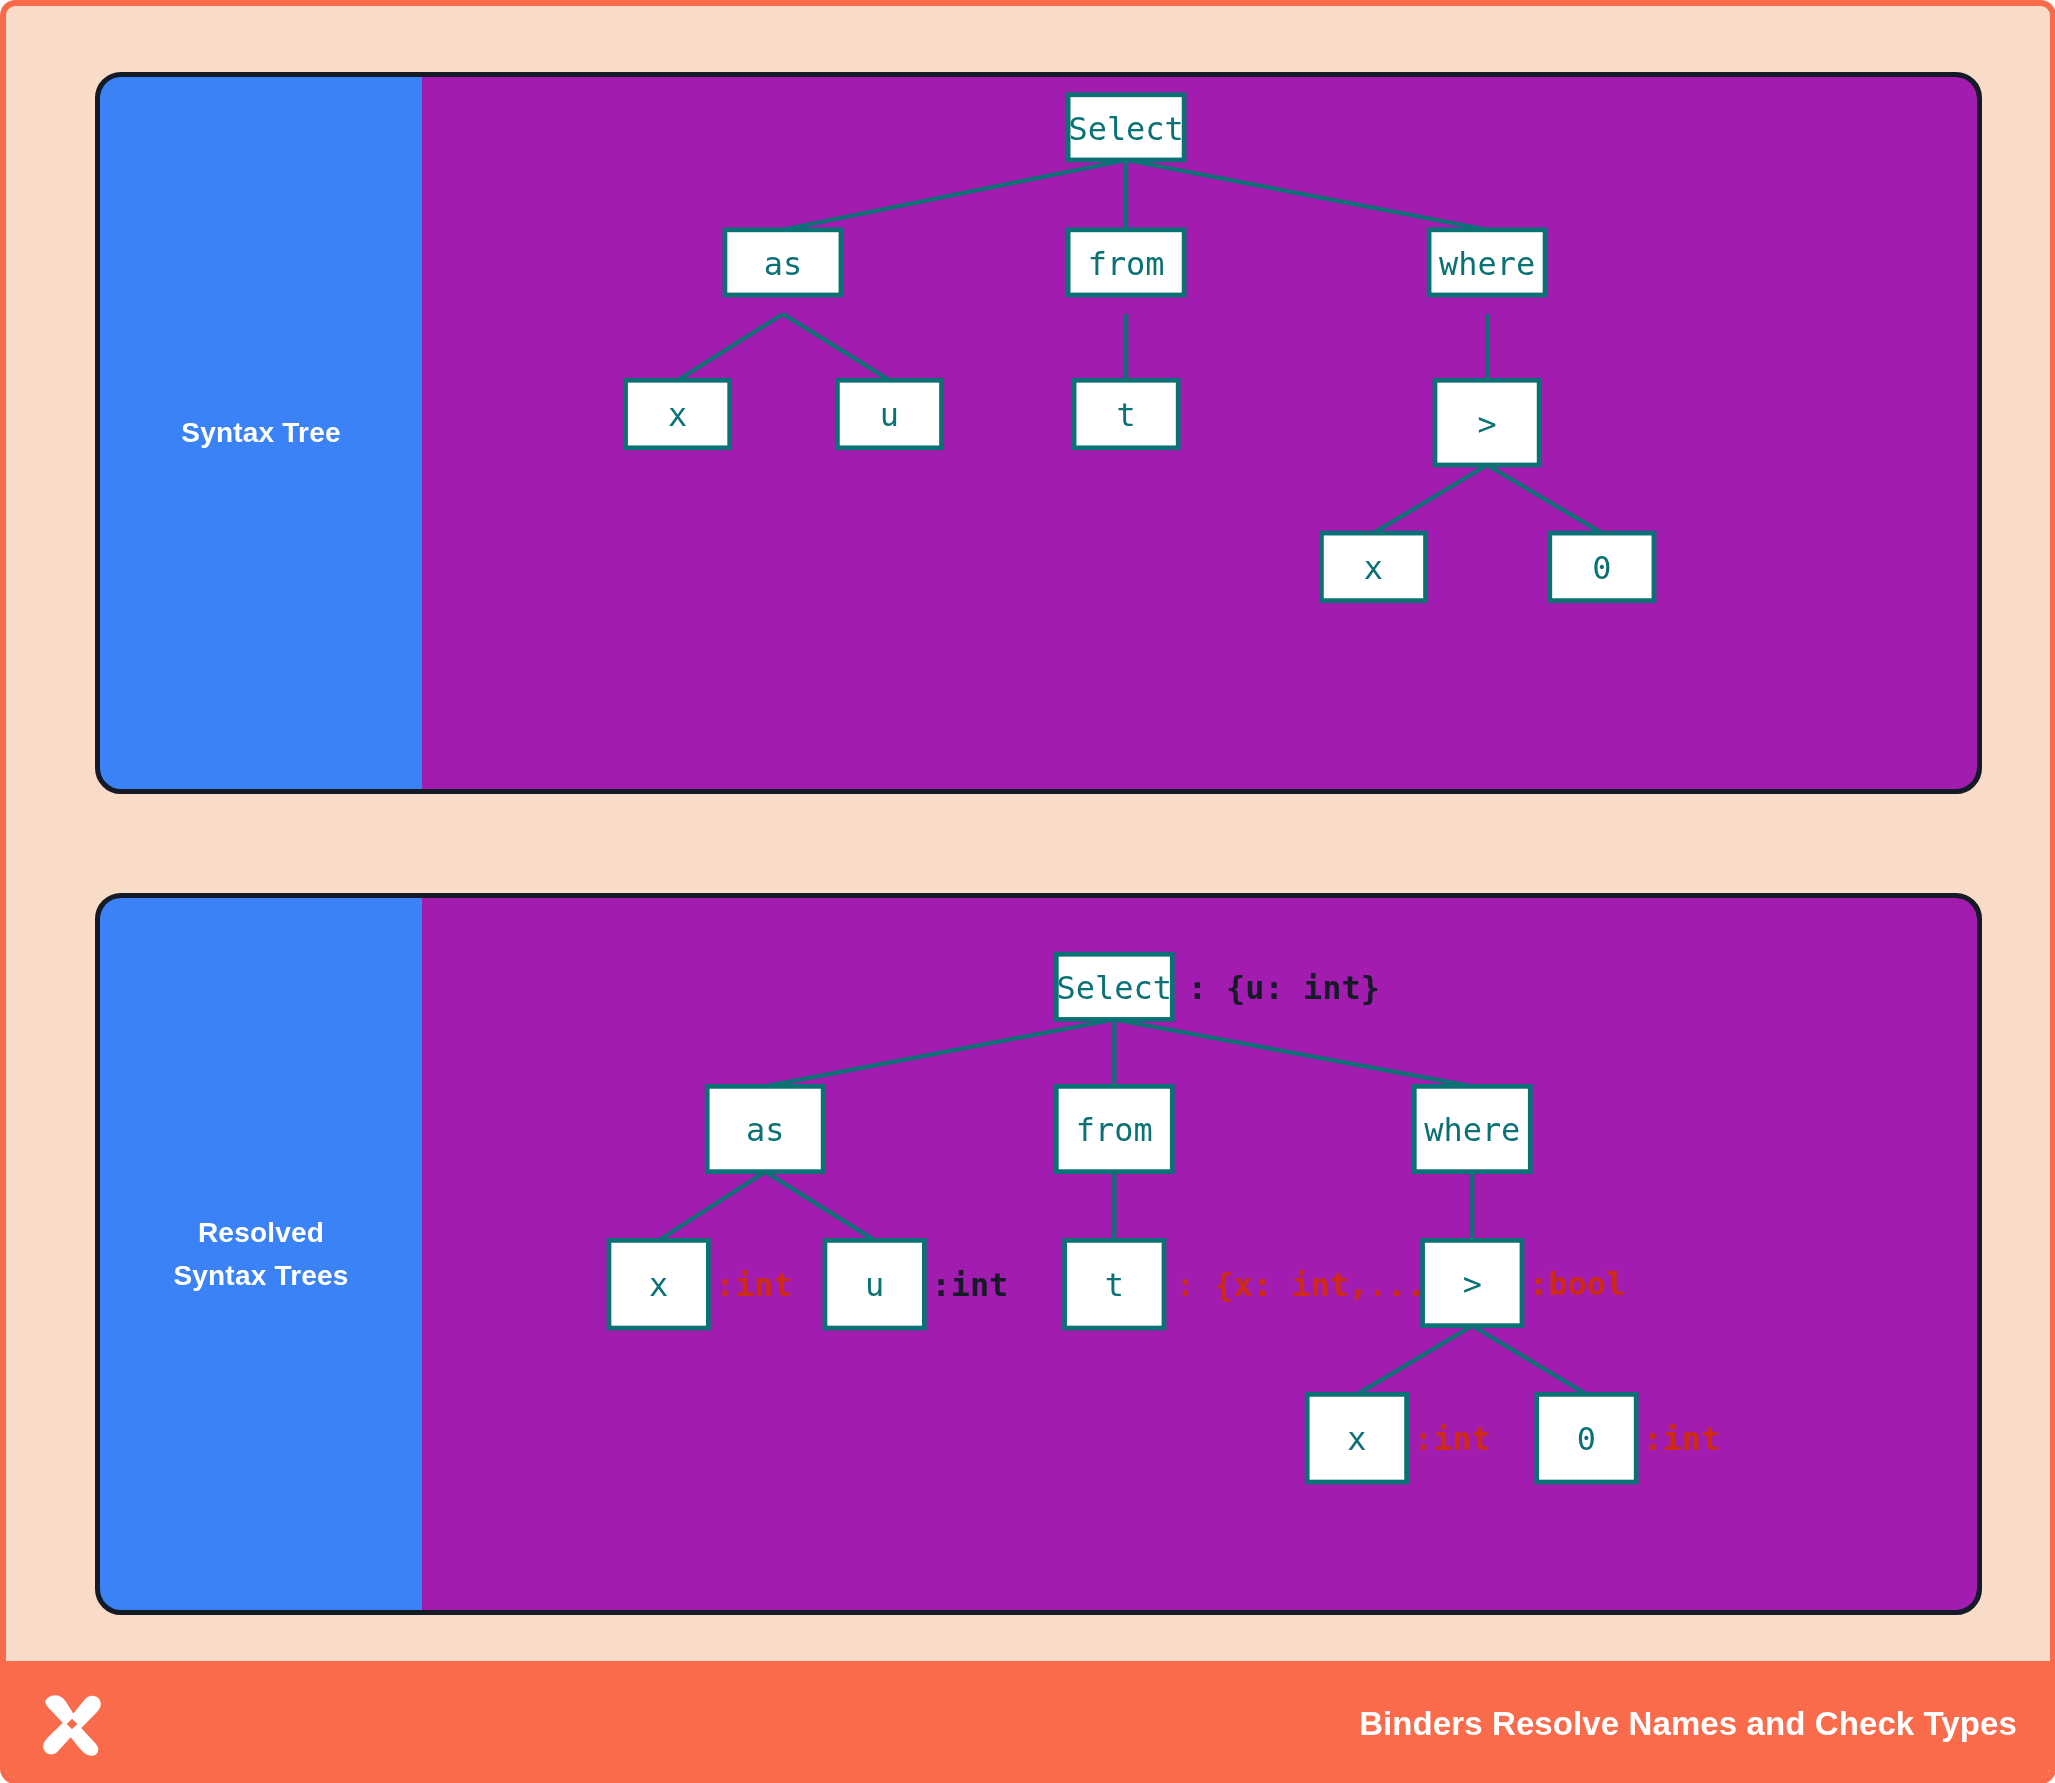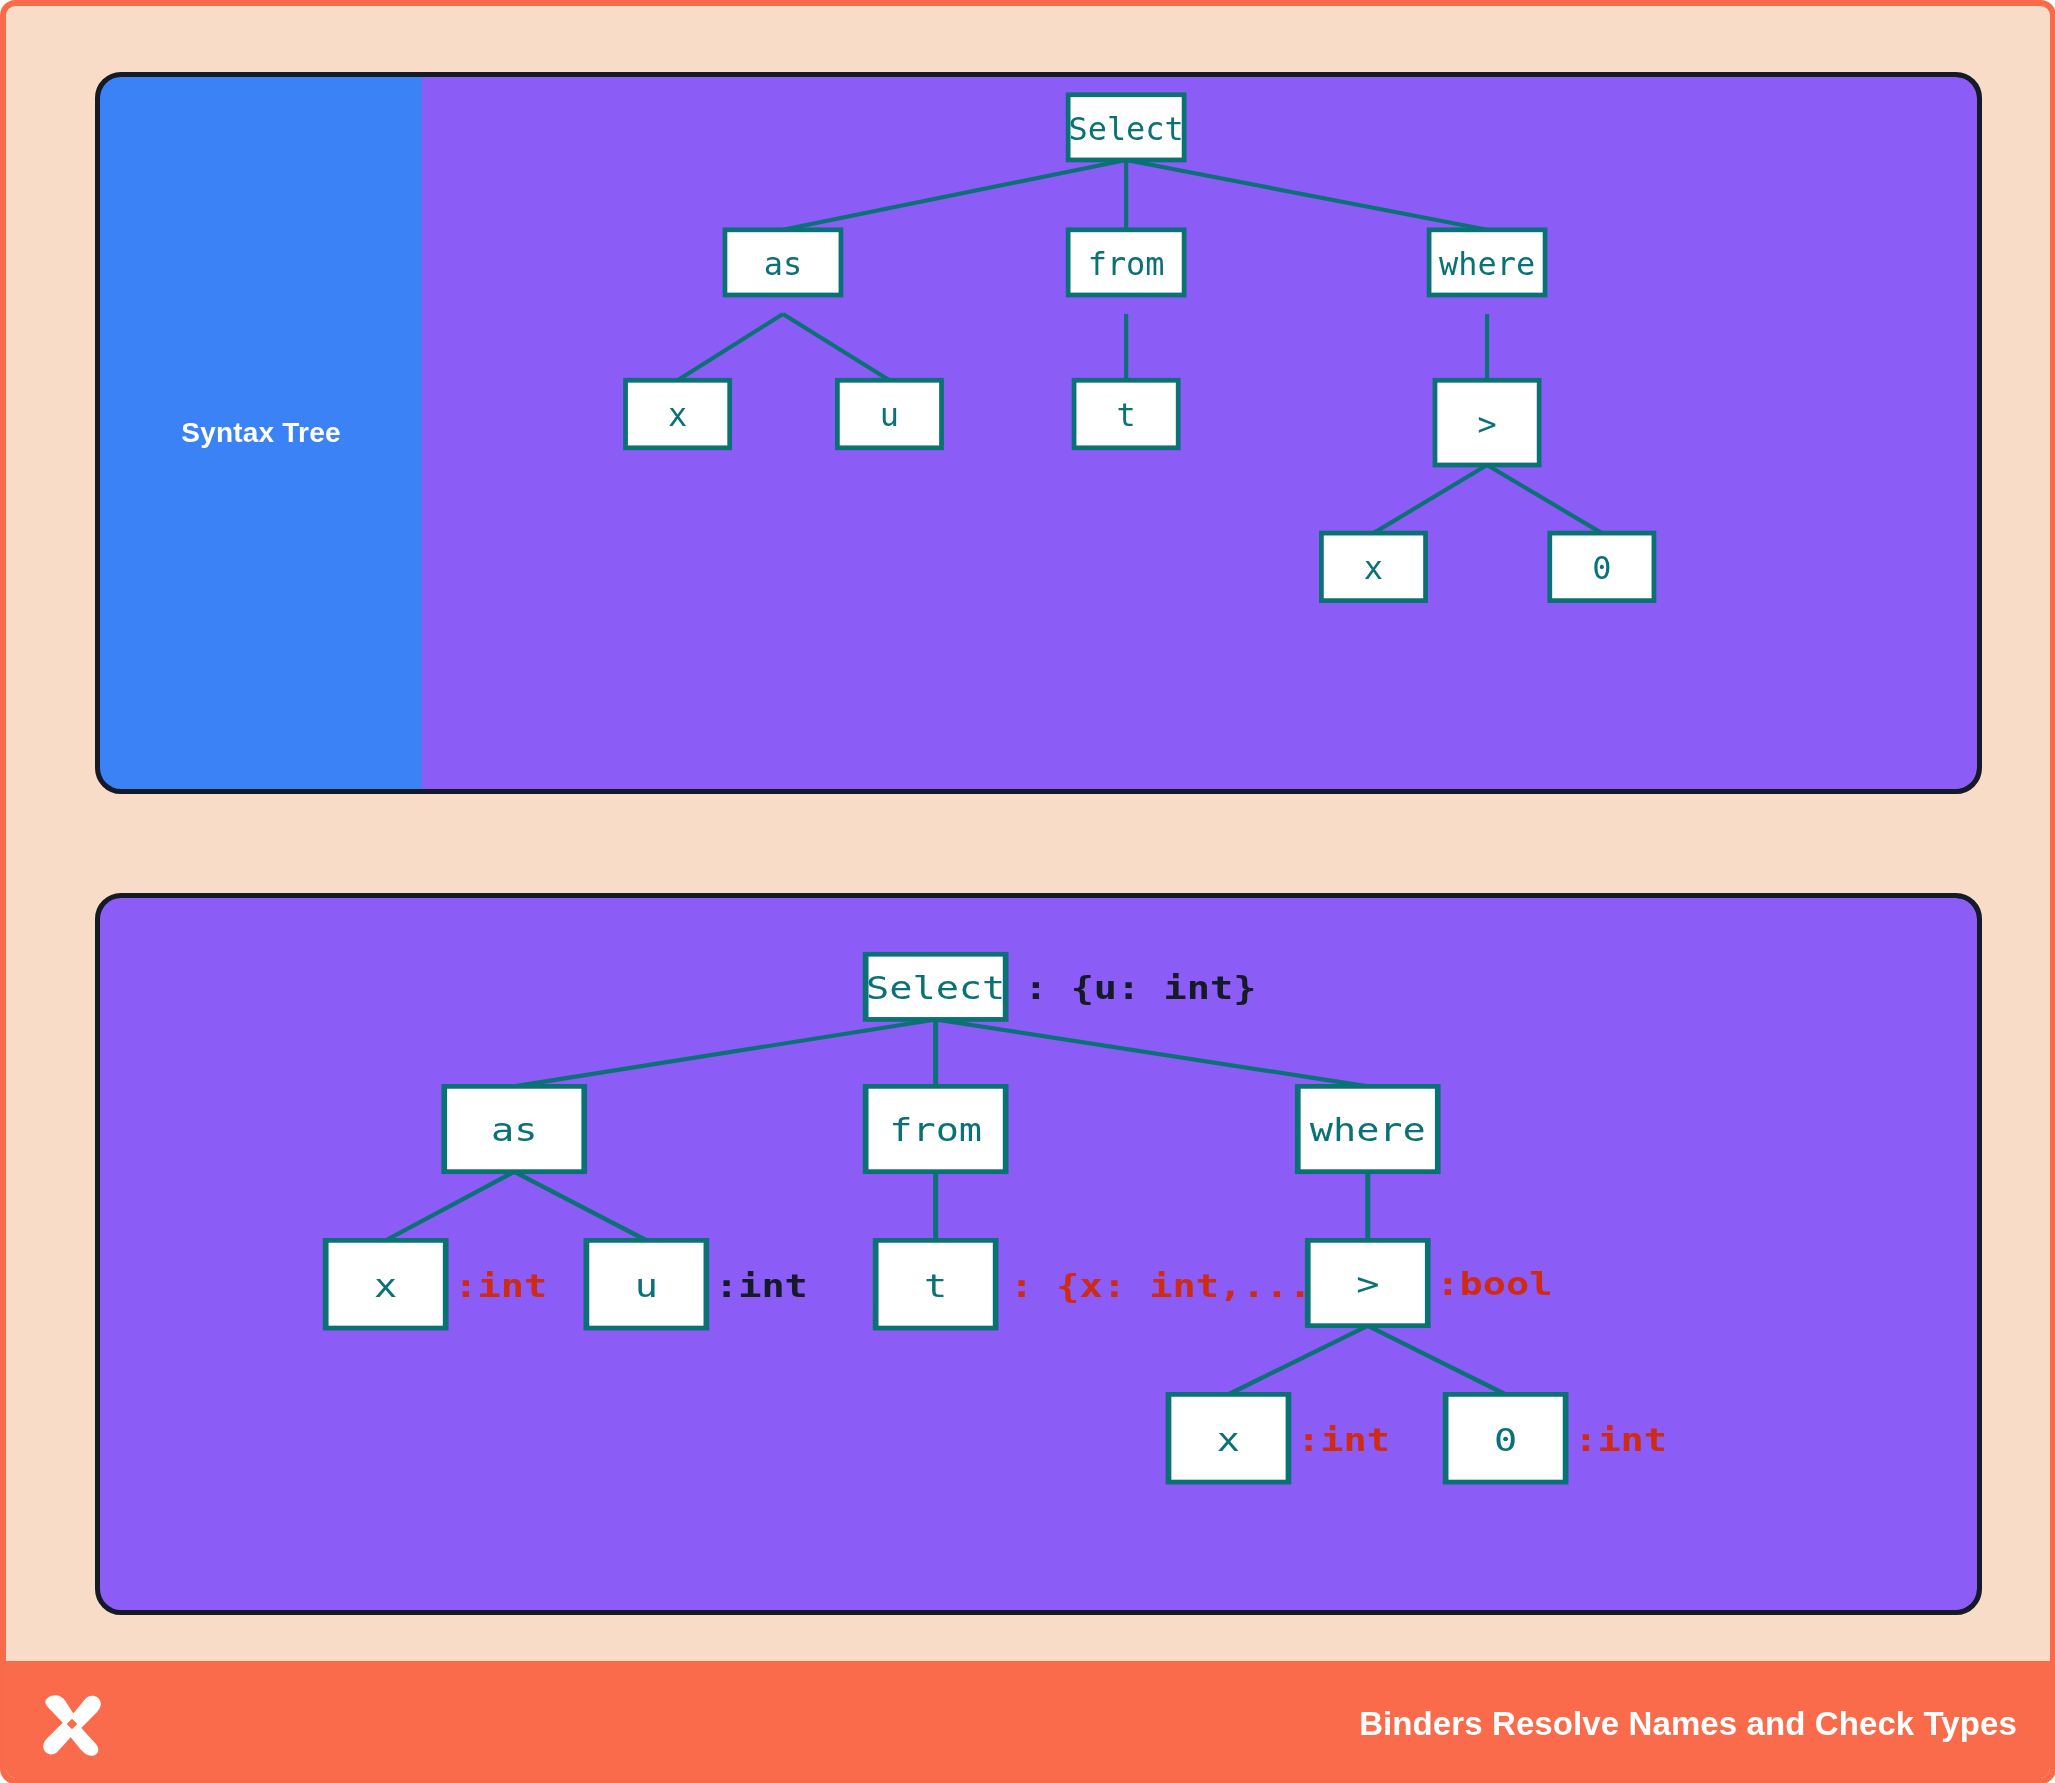--- a/index.html
+++ b/index.html
@@ -43,21 +43,21 @@
     text-align: center;
     font-size: 28px;
     font-weight: bold;
     line-height: 1.55;
     letter-spacing: 0.2px;
     box-sizing: border-box;
   }
   .panel-canvas {
     position: relative;
     flex: 1 1 auto;
-    background: #8b5cf6;
+    background: #a21caf;
     border-top-right-radius: 21px;
     border-bottom-right-radius: 21px;
     overflow: hidden;
   }
 
   
   .tree-svg {
     position: absolute;
     left: 0; top: 0;
     width: 100%;
@@ -202,20 +202,26 @@
         <g>
           <rect class="node-box" x="1906" y="770" width="176" height="114"></rect>
           <text class="node-text" x="1994" y="829">0</text>
         </g>
       </svg>
     </div>
   </div>
 
 
   <div class="panel" id="panel-bottom">
+    <div class="panel-label">
+      <span>
+        <span>Resolved</span><br>
+        <span>Syntax Trees</span>
+      </span>
+    </div>
     <div class="panel-canvas">
       <svg class="tree-svg" viewBox="0 0 2628 1202" preserveAspectRatio="none">
 
         <g>
           <line class="edge" x1="1170" y1="205" x2="580" y2="318"></line>
           <line class="edge" x1="1170" y1="205" x2="1170" y2="318"></line>
           <line class="edge" x1="1170" y1="205" x2="1775" y2="318"></line>
           <line class="edge" x1="580" y1="462" x2="400" y2="578"></line>
           <line class="edge" x1="580" y1="462" x2="765" y2="578"></line>
           <line class="edge" x1="1170" y1="462" x2="1170" y2="578"></line>

